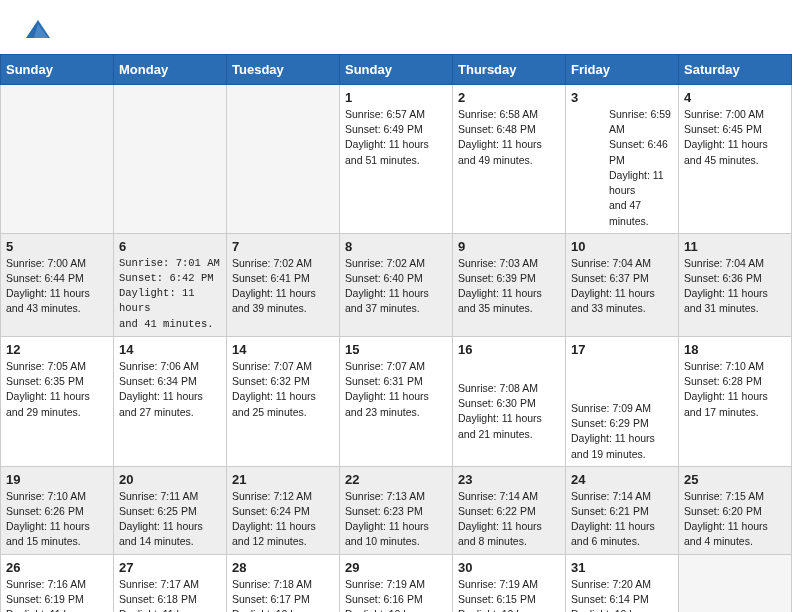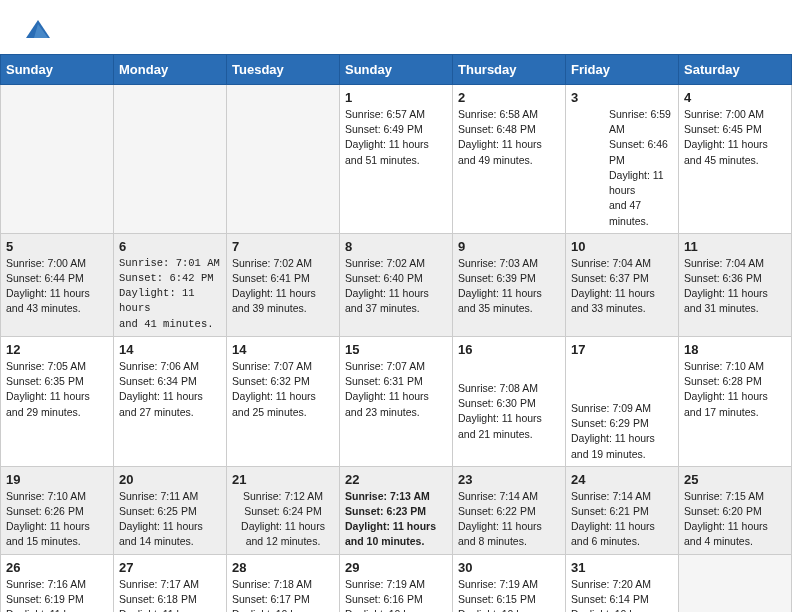--- a/index.html
+++ b/index.html
@@ -284,28 +284,28 @@
         </td>
         <td>
           <div class="day-num">20</div>
           <div class="day-info" style="white-space: pre-line;">Sunrise: 7:11 AM
 Sunset: 6:25 PM
 Daylight: 11 hours
 and 14 minutes.</div>
         </td>
         <td>
           <div class="day-num">21</div>
-          <div class="day-info" style="white-space: pre-line; text-align: center;">Sunrise: 7:12 AM
+          <div class="day-info" style="white-space: pre-line;">Sunrise: 7:12 AM
 Sunset: 6:24 PM
 Daylight: 11 hours
 and 12 minutes.</div>
         </td>
         <td>
           <div class="day-num">22</div>
-          <div class="day-info" style="white-space: pre-line; font-weight: bold;">Sunrise: 7:13 AM
+          <div class="day-info" style="white-space: pre-line;">Sunrise: 7:13 AM
 Sunset: 6:23 PM
 Daylight: 11 hours
 and 10 minutes.</div>
         </td>
         <td>
           <div class="day-num">23</div>
           <div class="day-info" style="white-space: pre-line;">Sunrise: 7:14 AM
 Sunset: 6:22 PM
 Daylight: 11 hours
 and 8 minutes.</div>

